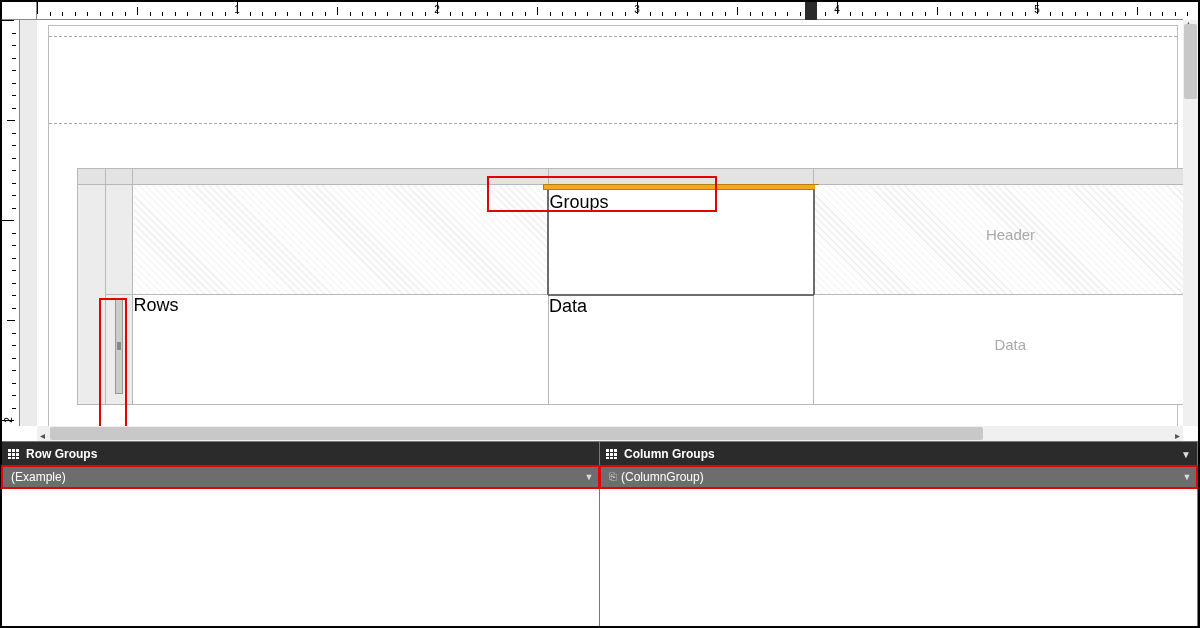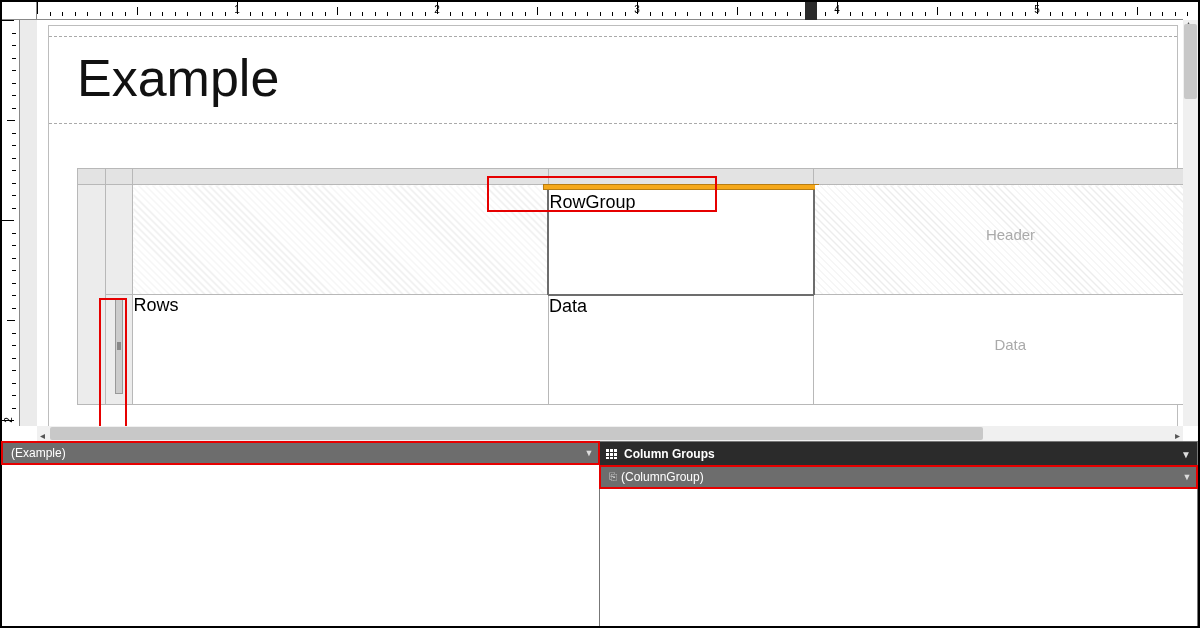--- a/index.html
+++ b/index.html
@@ -231,40 +231,39 @@
       <div class="ruler-v-tick minor" style="top: 375px;"></div>
       <div class="ruler-v-tick minor" style="top: 388px;"></div>
       <div class="ruler-v-tick major" style="top: 400px;"></div>
       <div class="ruler-v-label" style="top: 400px;">2</div>
     </div>
   <div class="gutter-l"></div>
 
   <div class="canvas">
     <div class="page">
       <div class="title-guide"></div>
-      <div class="title">Example</div>
 
       <div class="matrix">
         <table>
           <tbody>
               <tr>
             <td class="row-header-top"></td>
             <td class="row-header-top"></td>
             <td class="col-header-top" style="width:360px;"></td>
             <td class="col-header-top" style="width:230px;"></td>
             <td class="col-header-top" style="width:340px;"></td>
           </tr>
           <tr>
             <td class="rows-handle-col" rowspan="2">
             </td>
             <td class="rows-handle-col"></td>
             <td class="cell hatched"></td>
             <td class="cell columns-cell">
               <div class="columns-yellow"></div>
-              <span>RowGroup</span>
+              <span>Groups</span>
             </td>
             <td class="cell hatched">
               <div class="ghost">Header</div>
             </td>
           </tr>
           <tr>
             <td class="rows-handle-col">
               <div class="handle-bar">
                     <div class="grip"></div>
                   </div>
@@ -296,20 +295,24 @@
   <div class="scrollbar-h">
     <span class="arrow-l"></span>
     <div class="track">
       <div class="thumb"></div>
     </div>
     <span class="arrow-r"></span>
   </div>
 
   <div class="groups">
     <div class="group-panel">
+      <div class="gp-header">
+        <span class="grid-icon"></span>
+        <span>Row Groups</span>
+      </div>
       <div class="gp-item-row">
         <div class="gp-item red-outline">
           <span>(Example)</span>
           <span class="dd">▼</span>
         </div>
       </div>
       <div class="gp-body"></div>
     </div>
     <div class="group-panel">
       <div class="gp-header">

